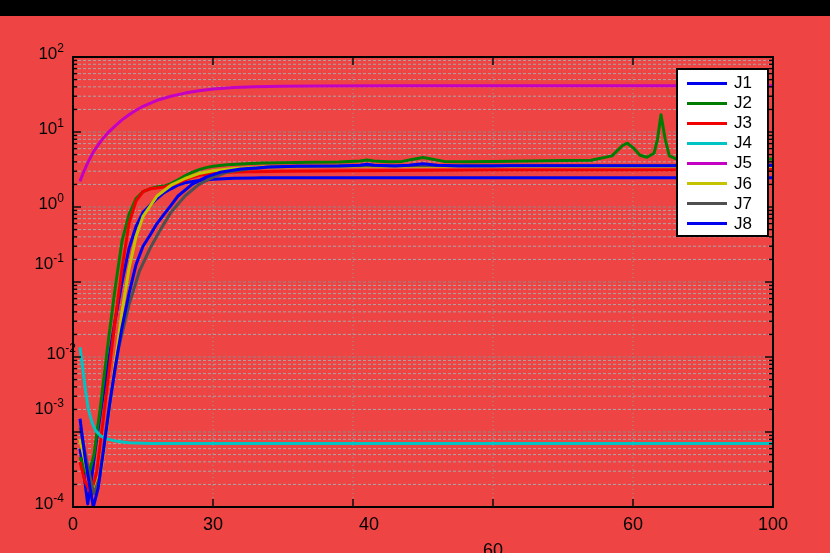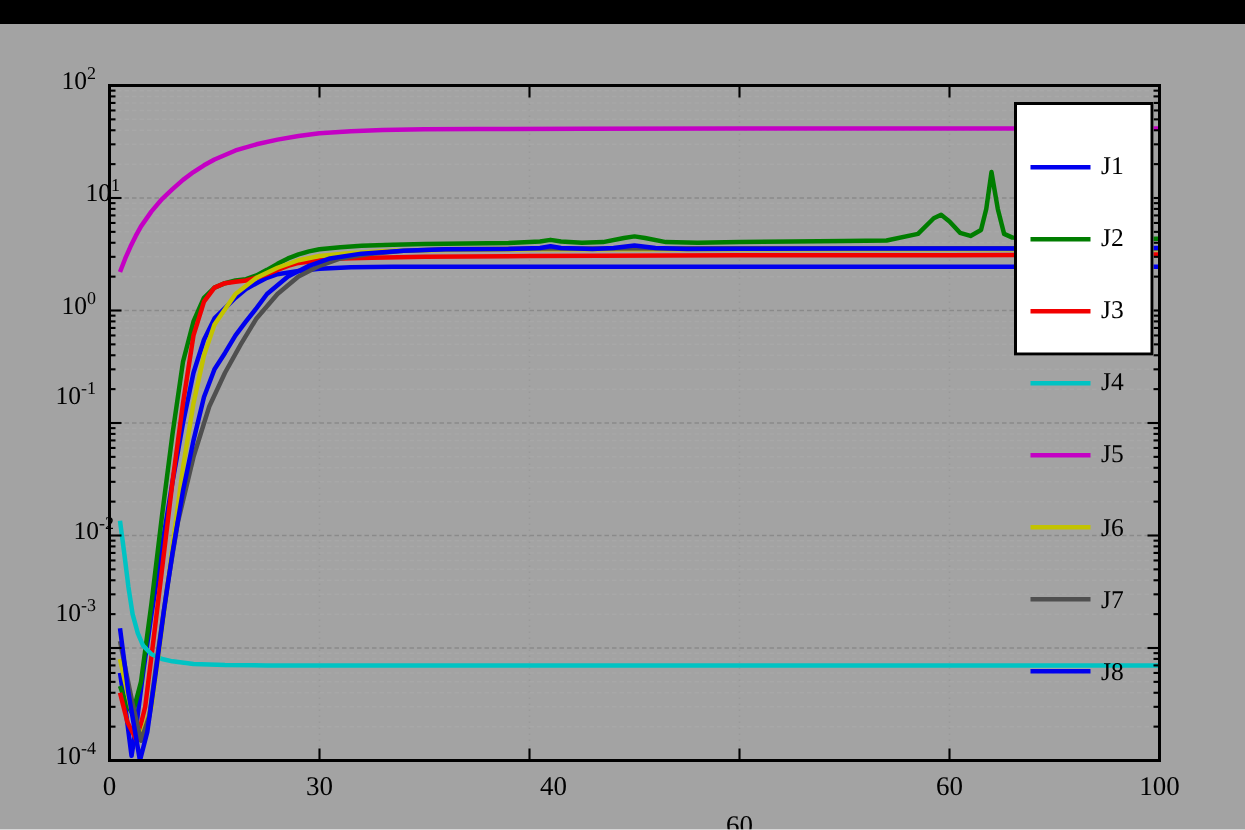--- a/index.html
+++ b/index.html
@@ -1,34 +1,34 @@
 <!DOCTYPE html>
 <html><head>
 <meta charset="utf-8">
 <style>
   html,body{margin:0;padding:0;background:#ffffff;}
   #figure{
-    position:relative;width:830px;height:553px;background:#a3a3a3;
-    font-family:Liberation Serif, serif;color:#000;overflow:hidden;
+    position:relative;width:830px;height:553px;background:#ef4444;
+    font-family:Liberation Sans, sans-serif;color:#000;overflow:hidden;
   }
   #topbar{position:absolute;left:0;top:0;width:830px;height:16px;background:#000;}
   #plot-svg{position:absolute;left:0;top:0;}
   .xlabel{
     position:absolute;width:60px;text-align:center;font-size:18px;color:#000;
   }
   .ylabel{
     position:absolute;width:52px;text-align:right;font-size:17px;color:#000;
   }
   .ylabel sup{font-size:12px;line-height:0;}
   #legend{
     position:absolute;left:676px;top:68px;width:93px;height:169px;
     background:#ffffff;border:2px solid #000;box-sizing:border-box;
     padding-top:3px;
   }
-  .lrow{height:20.1px;display:flex;align-items:center;margin-top:28px;}
+  .lrow{height:20.1px;display:flex;align-items:center;}
   .lswatch{display:inline-block;width:40px;height:3px;margin-left:9px;flex:0 0 auto;}
   .llabel{font-size:17px;margin-left:7px;color:#000;}
 </style>
 </head>
 <body>
 
 <div id="figure">
   <div id="topbar"></div>
 
   <svg id="plot-svg" width="830" height="553">
@@ -227,21 +227,21 @@
         <line x1="73" y1="68.61764699893072" x2="77" y2="68.61764699893072"></line>
         <line x1="773" y1="68.61764699893072" x2="769" y2="68.61764699893072"></line>
         <line x1="73" y1="64.26825097560423" x2="77" y2="64.26825097560423"></line>
         <line x1="773" y1="64.26825097560423" x2="769" y2="64.26825097560423"></line>
         <line x1="73" y1="60.431811792050645" x2="77" y2="60.431811792050645"></line>
         <line x1="773" y1="60.431811792050645" x2="769" y2="60.431811792050645"></line>
       </g>
     </svg>
 
   <div class="ylabel" style="left: 12px; top: 44px;"><span>10</span><sup>2</sup></div>
-  <div class="ylabel" style="left: 28px; top: 119px;"><span>10</span><sup>1</sup></div>
+  <div class="ylabel" style="left: 12px; top: 119px;"><span>10</span><sup>1</sup></div>
   <div class="ylabel" style="left: 12px; top: 194px;"><span>10</span><sup>0</sup></div>
   <div class="ylabel" style="left: 12px; top: 254px;"><span>10</span><sup>-1</sup></div>
   <div class="ylabel" style="left: 24px; top: 344px;"><span>10</span><sup>-2</sup></div>
   <div class="ylabel" style="left: 12px; top: 399px;"><span>10</span><sup>-3</sup></div>
   <div class="ylabel" style="left: 12px; top: 494px;"><span>10</span><sup>-4</sup></div>
 
   <div class="xlabel" style="left: 43px; top: 514px;">0</div>
   <div class="xlabel" style="left: 183px; top: 514px;">30</div>
   <div class="xlabel" style="left: 339px; top: 514px;">40</div>
   <div class="xlabel" style="left: 463px; top: 540px;">60</div>

